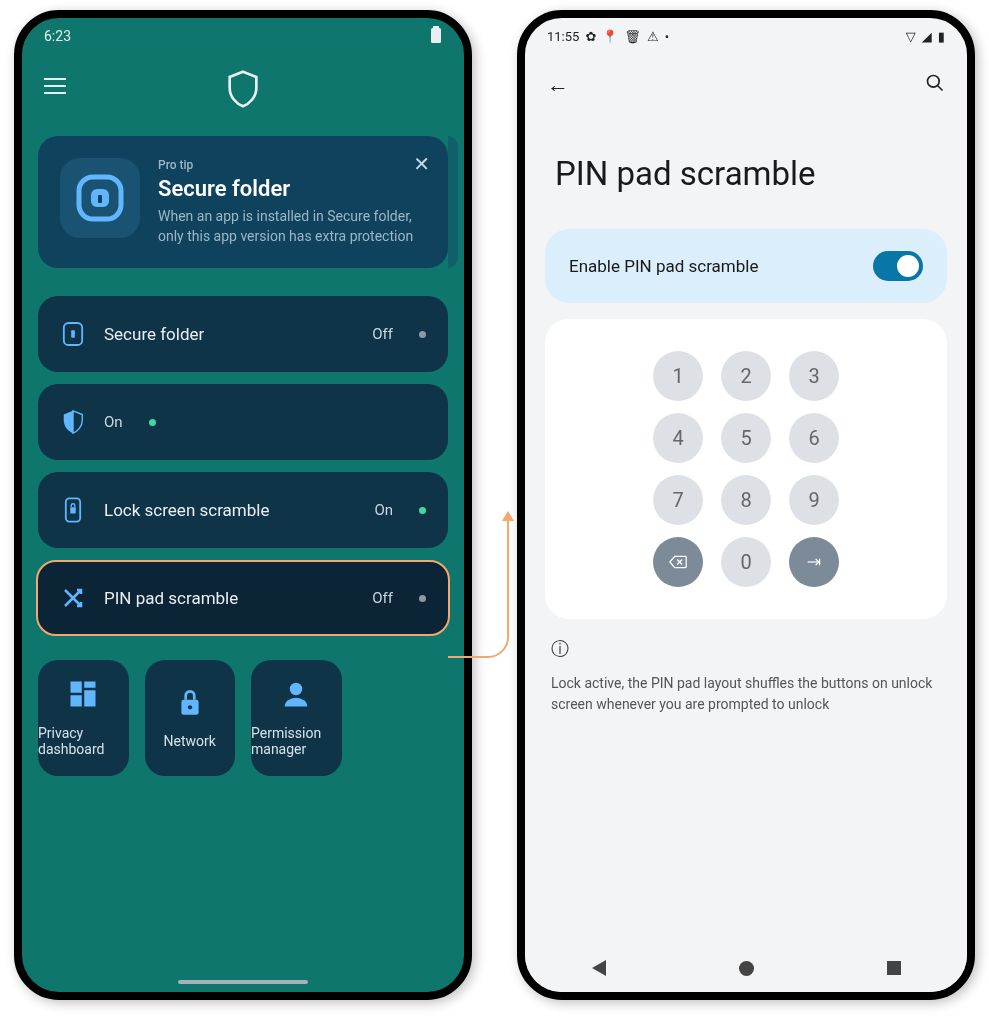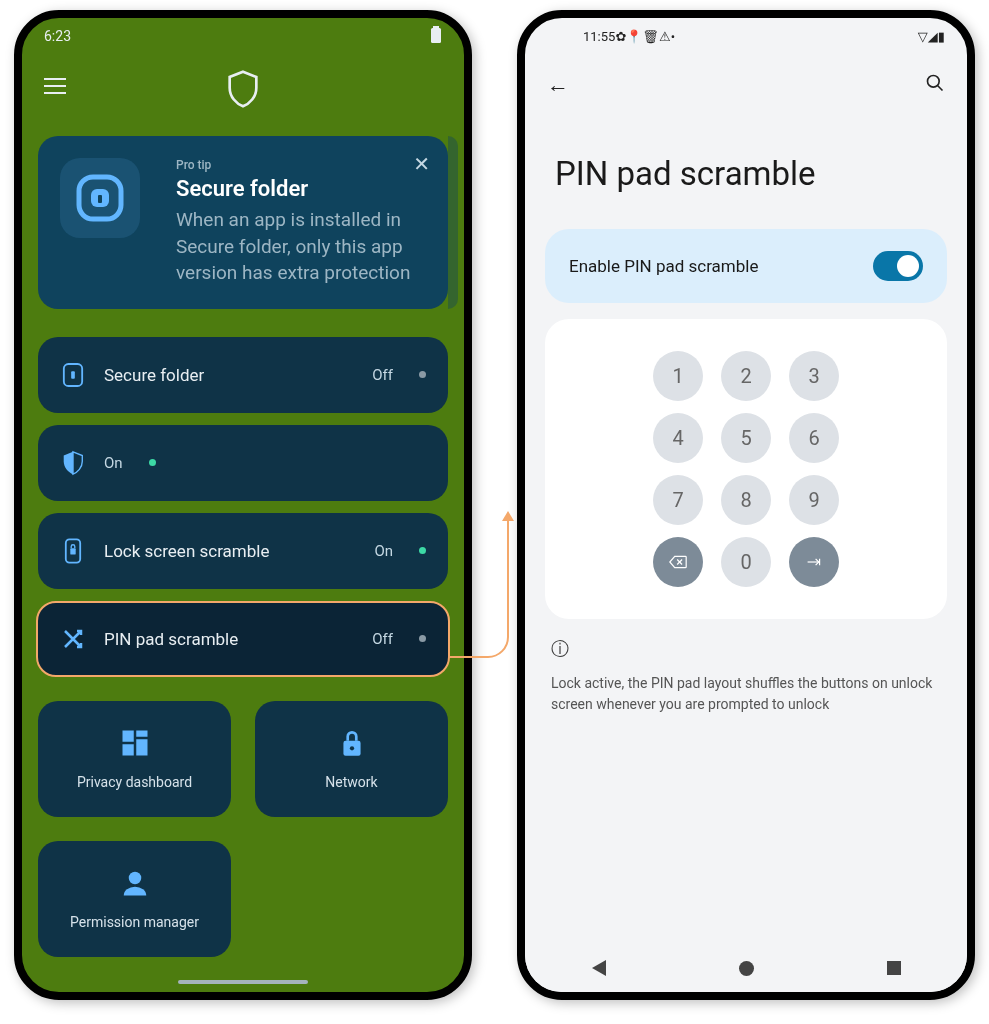--- a/index.html
+++ b/index.html
@@ -16,74 +16,74 @@
   }
   .phone {
     width: 458px;
     height: 990px;
     border-radius: 45px;
     position: relative;
     overflow: hidden;
     border: 8px solid #000;
     box-shadow: 3px 3px 12px rgba(0,0,0,0.25);
   }
-  .phone-left { background: #4d7c0f; margin-right: 27px; }
+  .phone-left { background: #0f766e; margin-right: 27px; }
   .phone-right { background: #f3f4f6; margin-left: 18px; }
 
   
   .statusbar {
     height: 36px;
     display: flex;
     justify-content: space-between;
     align-items: center;
     padding: 0 22px;
     font-size: 14px;
   }
   .phone-left .statusbar { color: #e8eef2; }
   .phone-right .statusbar { color: #222; font-size:13px; }
-  .sb-icons { display:flex; align-items:center;margin-left:36px; }
+  .sb-icons { display:flex; gap:6px; align-items:center; }
 
   
   .left-header {
     display:flex; align-items:center; justify-content:center;
     position:relative; height:70px;
   }
   .hamburger {
     position:absolute; left:22px; top:24px;
     display:flex; flex-direction:column; gap:5px;
   }
   .hamburger span { width:22px; height:2px; background:#e8eef2; }
   .shield-logo { width:32px; height:38px; }
 
   
   .tipcard {
     margin: 12px 16px 0 16px;
     background:#0f435d;
     border-radius:20px;
     padding:22px;
     display:flex;
-    gap:36px;
+    gap:18px;
     position:relative;
     color:#dbe7ee;
   }
   .tipcard-edge {
     position:absolute; right:-10px; top:0;
     background:#0f435d; width:10px; height:100%;
     border-radius: 0 20px 20px 0;
     opacity:0.4;
   }
   .tipicon {
     width:80px; height:80px; border-radius:20px;
     background:#62b6ff22; display:flex; align-items:center; justify-content:center;
     flex-shrink:0;
   }
   .tip-close { position:absolute; top:16px; right:18px; color:#c5d8e3; font-size:20px; }
   .tip-label { font-size:12px; color:#9db6c4; margin-bottom:4px; font-weight:500; }
   .tip-title { font-size:22px; font-weight:600; color:#fff; margin-bottom:6px; }
-  .tip-body { font-size:19px; line-height:1.4; color:#9db6c4; }
+  .tip-body { font-size:14px; line-height:1.4; color:#9db6c4; }
 
   
   .rows { margin:28px 16px 0 16px; display:flex; flex-direction:column; gap:12px; }
   .row {
     background:#0f3347;
     border-radius:20px;
     height:76px;
     display:flex; align-items:center;
     padding:0 22px;
     color:#e8eef2;
@@ -95,21 +95,21 @@
     margin: 0 -2px;
   }
   .row-icon { width:26px; height:30px; display:flex; align-items:center; justify-content:center; flex-shrink:0; }
   .row-label { flex:1; font-size:17px; }
   .row-status { font-size:15px; color:#c5d8e3; margin-right:8px; }
   .row-dot { width:7px; height:7px; border-radius:50%; }
   .dot-off { background:#8a9aa5; }
   .dot-on { background:#3dd9a5; }
 
   
-  .tiles { margin:24px 16px 0 16px; display:grid; grid-template-columns:1fr 1fr; gap:24px; }
+  .tiles { margin:24px 16px 0 16px; display:grid; grid-template-columns:1fr 1fr 1fr 1fr; gap:16px; }
   .tile {
     background:#0f3347; border-radius:20px; height:116px;
     display:flex; flex-direction:column; align-items:center; justify-content:center;
     gap:12px; color:#d6e2ea;
   }
   .tile-icon svg { width:30px; height:30px; }
   .tile-label { font-size:14px; }
 
   .homebar { position:absolute; bottom:8px; left:50%; transform:translateX(-50%);
     width:130px; height:4px; background:#a5b3bd; border-radius:4px; }

